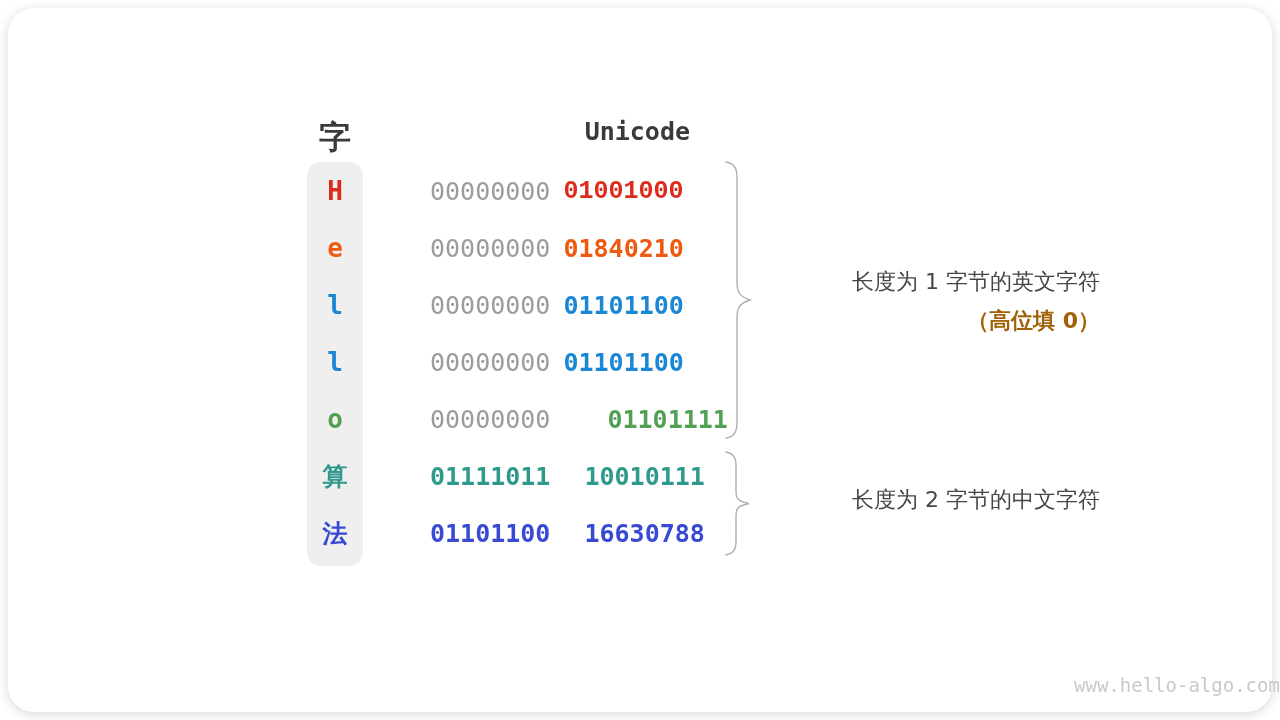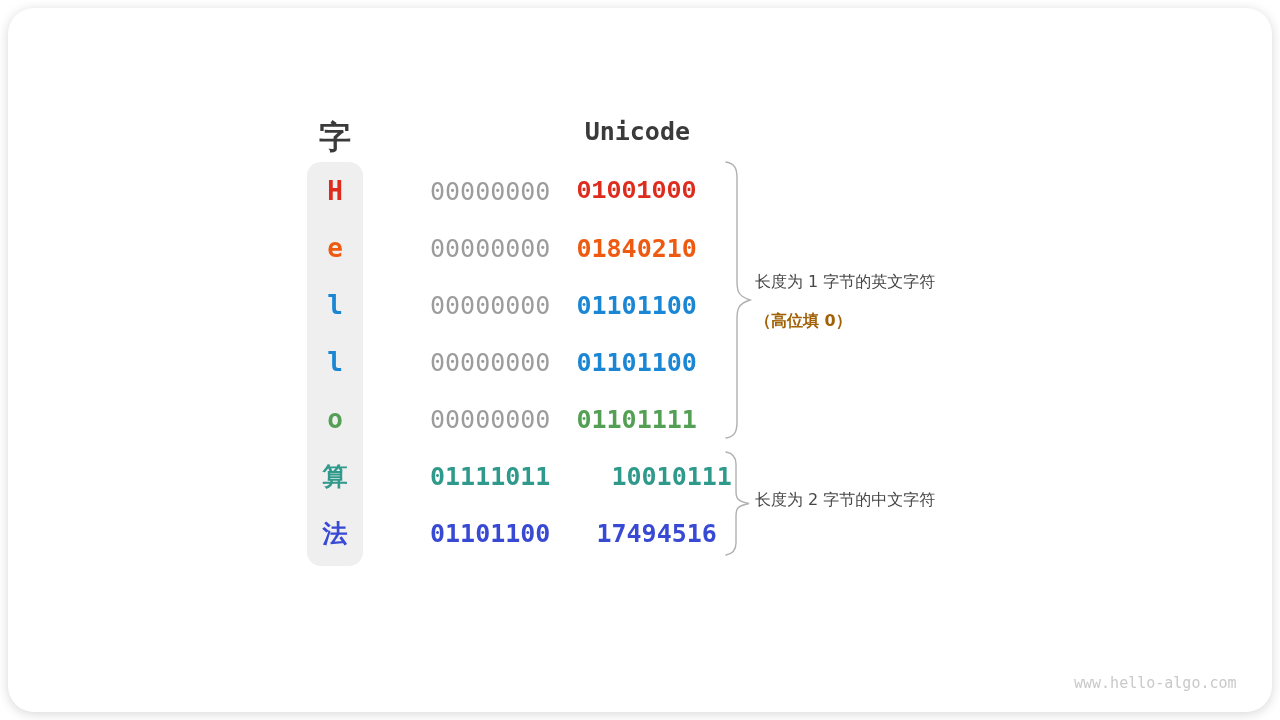--- a/index.html
+++ b/index.html
@@ -74,56 +74,56 @@
     font-size: 26px;
   }
   .row--cjk .char-cell { font-size: 25px; }
   .binary {
     position: absolute;
     left: 430px;
     top: 0;
     height: 56px;
     display: flex;
     align-items: center;
-    gap: 26px;
+    gap: 13px;
     font-family: "DejaVu Sans Mono", monospace;
     font-size: 25px;
   }
-  .row--cjk .binary { gap: 46px; }
+  .row--cjk .binary { gap: 34px; }
   .byte-bold { font-weight: bold; }
   .brace {
     position: absolute;
     left: 720px;
   }
   .brace path {
     fill: none;
     stroke: #b0b0b0;
     stroke-width: 1.4;
     stroke-linecap: round;
   }
   .annotation {
     position: absolute;
     left: 755px;
     width: 345px;
-    text-align: left;
-    font-size: 16px;
+    text-align: right;
+    font-size: 22px;
     line-height: 28px;
     color: #464646;
     white-space: nowrap;
   }
   .annotation--sub {
     color: #a16207;
     font-weight: bold;
   }
   .watermark {
     position: absolute;
     left: 1074px;
     top: 674px;
     font-family: "DejaVu Sans Mono", monospace;
-    font-size: 15px;
+    font-size: 19px;
     color: #c9c9c9;
   }
 </style>
 </head>
 <body>
 
 <div class="stage">
   <div class="card"></div>
 
   <div class="hdr-char">字符</div>
@@ -156,36 +156,36 @@
     <div class="char-cell" style="color: rgb(27, 135, 212);">l</div>
     <div class="binary">
       <span style="color: rgb(156, 156, 156);">00000000</span>
       <span class="byte-bold" style="color: rgb(27, 135, 212);">01101100</span>
     </div>
   </div>
   <div class="row" style="top:391px">
     <div class="char-cell" style="color: rgb(83, 160, 84);">o</div>
     <div class="binary">
       <span style="color: rgb(156, 156, 156);">00000000</span>
-      <span class="byte-bold" style="color: rgb(83, 160, 84);">01101111</span>
+      <span class="byte-bold" style="color: rgb(83, 160, 84); margin-left: 44px;">01101111</span>
     </div>
   </div>
 
   <div class="row row--cjk" style="top:448px">
     <div class="char-cell" style="color: rgb(47, 153, 139);">算</div>
     <div class="binary">
       <span class="byte-bold" style="color: rgb(47, 153, 139);">01111011</span>
-      <span class="byte-bold" style="color: rgb(47, 153, 139); margin-left: 15px;">10010111</span>
+      <span class="byte-bold" style="color: rgb(47, 153, 139);">10010111</span>
     </div>
   </div>
   <div class="row row--cjk" style="top:505px">
     <div class="char-cell" style="color: rgb(56, 73, 212);">法</div>
     <div class="binary">
       <span class="byte-bold" style="color: rgb(56, 73, 212);">01101100</span>
-      <span class="byte-bold" style="color: rgb(56, 73, 212);">17494516</span>
+      <span class="byte-bold" style="color: rgb(56, 73, 212);">16630788</span>
     </div>
   </div>
 
   <svg class="brace" style="top:160px" width="36" height="282" viewBox="0 0 36 282">
     <path d="M6,2 C15,3.5 17,9 17,18 L17,121 C17,131 18,136 30,140 C18,144 17,149 17,159 L17,262 C17,271 15,276.5 6,278"></path>
   </svg>
   <svg class="brace" style="top:450px" width="36" height="108" viewBox="0 0 36 108">
     <path d="M6,2 C14,3.5 16,8 16,14 L16,41 C16,48 17,51 29,53.5 C17,56 16,59 16,66 L16,93 C16,99 14,103.5 6,105"></path>
   </svg>
 

